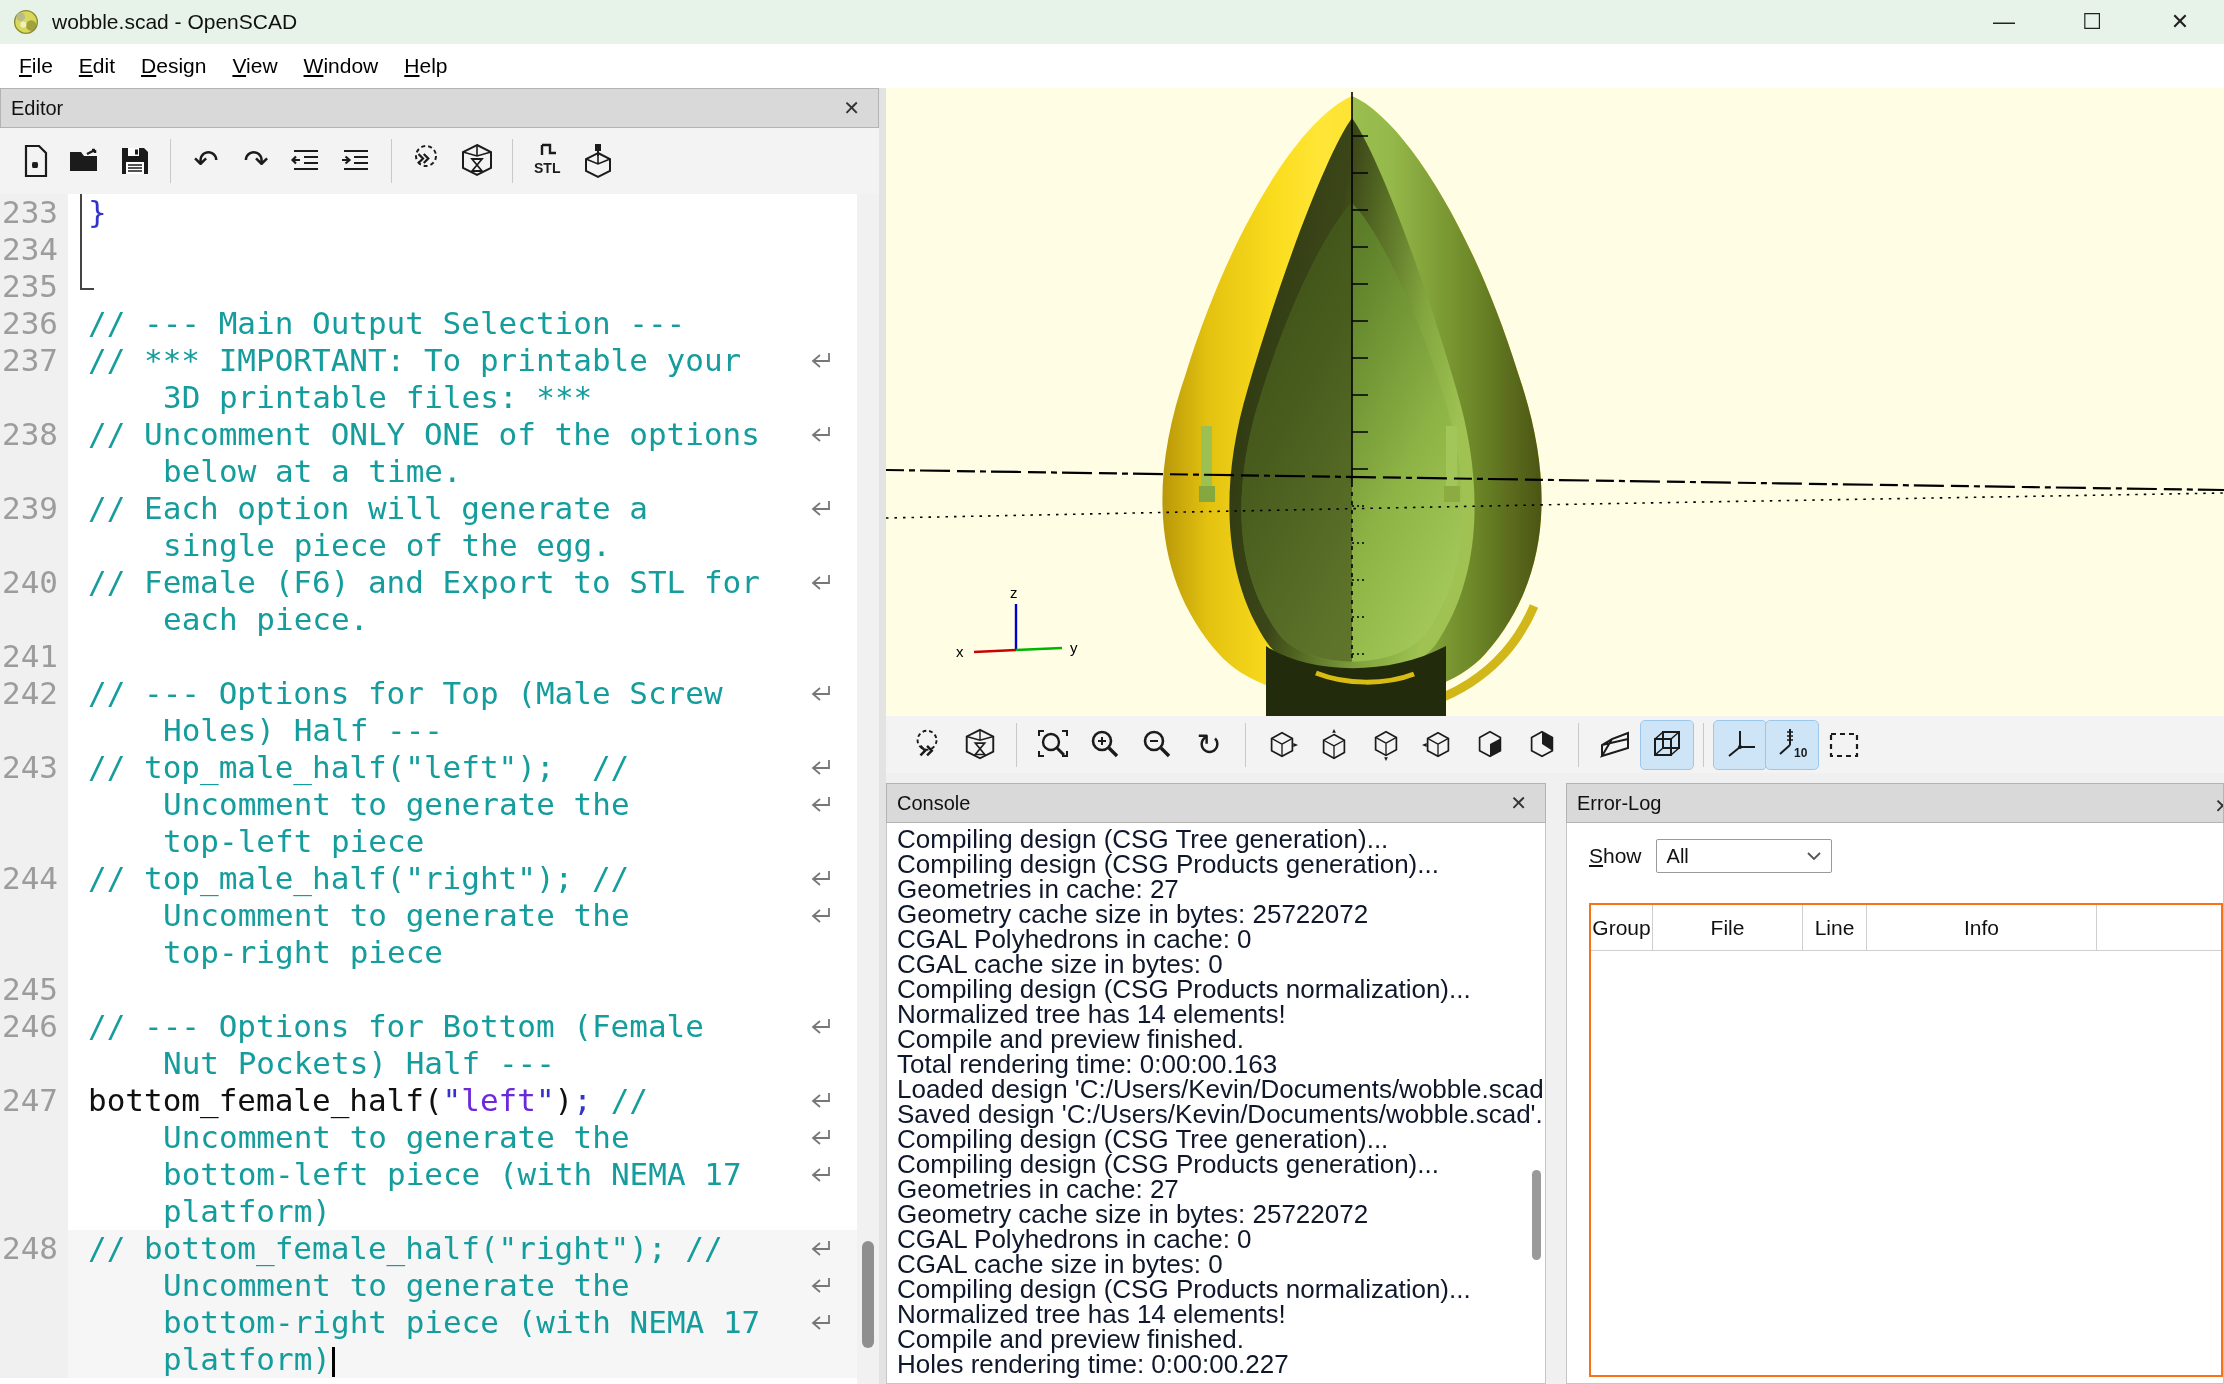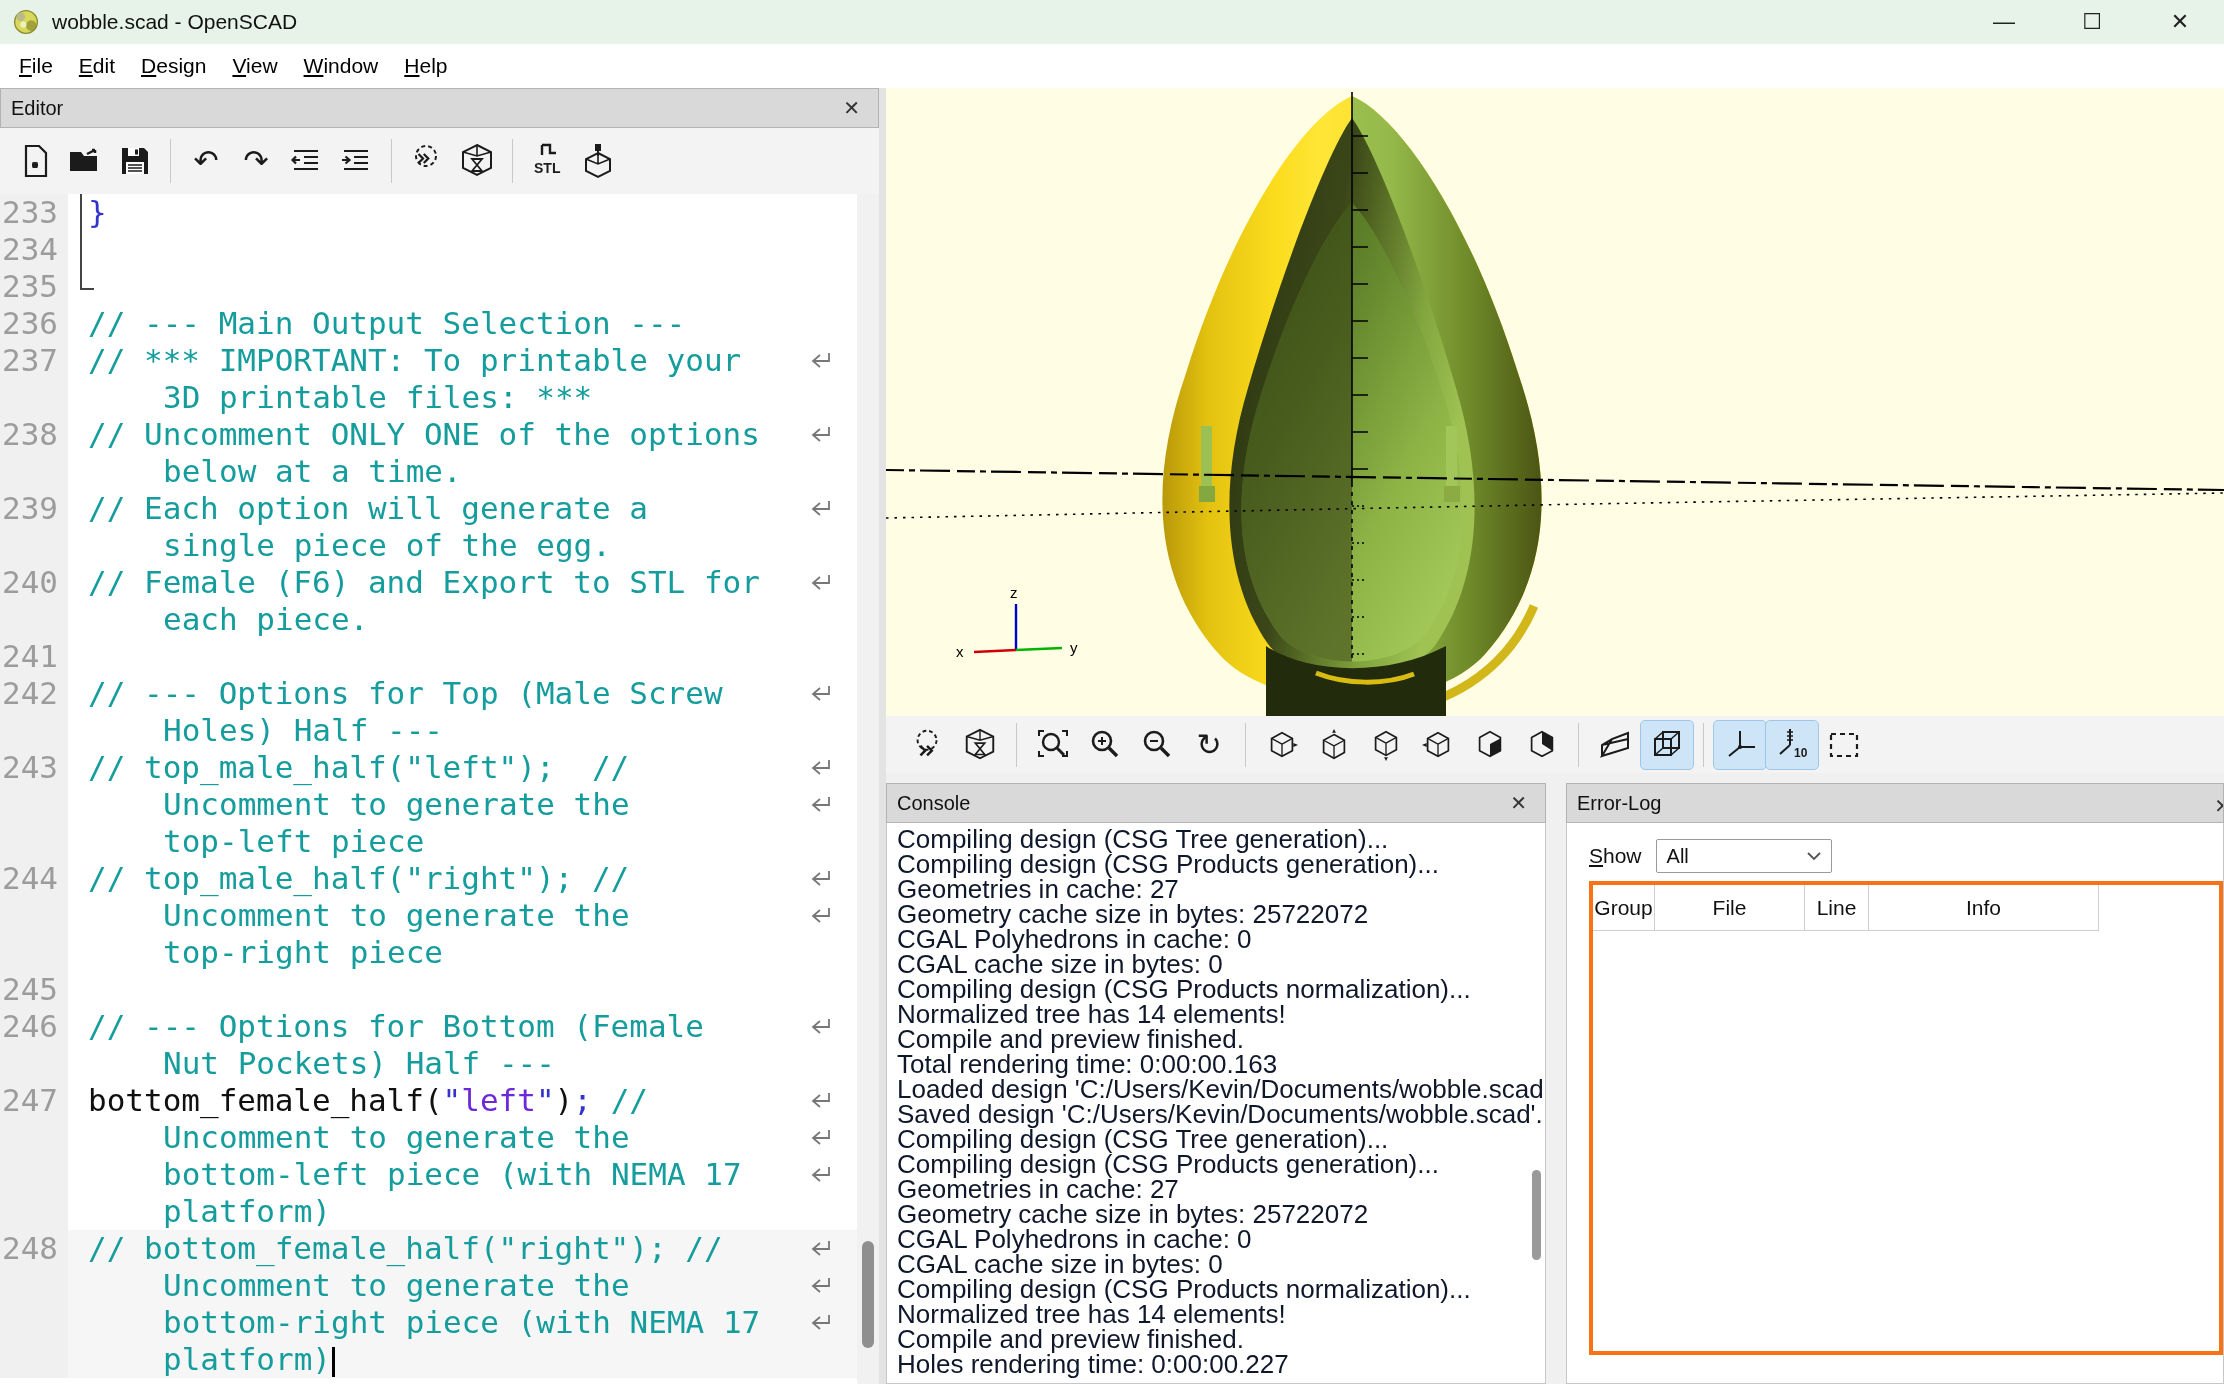--- a/index.html
+++ b/index.html
@@ -77,21 +77,21 @@
     padding:4px 0 0 10px; overflow:hidden; position:relative; }
   .cline { font-size:26px; line-height:25px; color:#0f172a; white-space:pre; }
   .con-thumb { position:absolute; right:4px; top:62%; width:9px; height:90px; background:#9a9a9a; border-radius:5px; }
 
   .errlog-body { flex:1; background:#fff; border:1px solid #c6c6c6; border-top:none; padding:16px 0 0 22px; overflow:hidden; }
   .show-row { display:flex; align-items:center; gap:14px; }
   .show-label { font-size:21px; } .show-label .mn { text-decoration:underline; }
   .combo { width:176px; height:33px; border:1px solid #9a9a9a; background:#fff; display:flex;
     align-items:center; padding:16px 10px; font-size:20px; border-radius:2px; }
   .combo svg { margin-left:auto; }
-  .elog-table { margin-top:8px; border:4px solid #f97316; height:calc(100% - 70px); display:flex; }
+  .elog-table { margin-top:30px; border:2px solid #f97316; height:calc(100% - 70px); display:flex; flex-direction:column; }
   .elog-head { display:flex; height:46px; border-bottom:1px solid #cfcfcf; }
   .elog-hcell { display:flex; align-items:center; justify-content:center; font-size:21px; border-right:1px solid #cfcfcf; }
   .elog-body { flex:1; background:#fff; }
 
   .gizmo { position:absolute; left:66px; top:498px; width:150px; height:100px; }
   .partial-x { position:absolute; right:-8px; top:10px; font-size:20px; color:#333; }
 </style>
 </head>
 <body>
 

